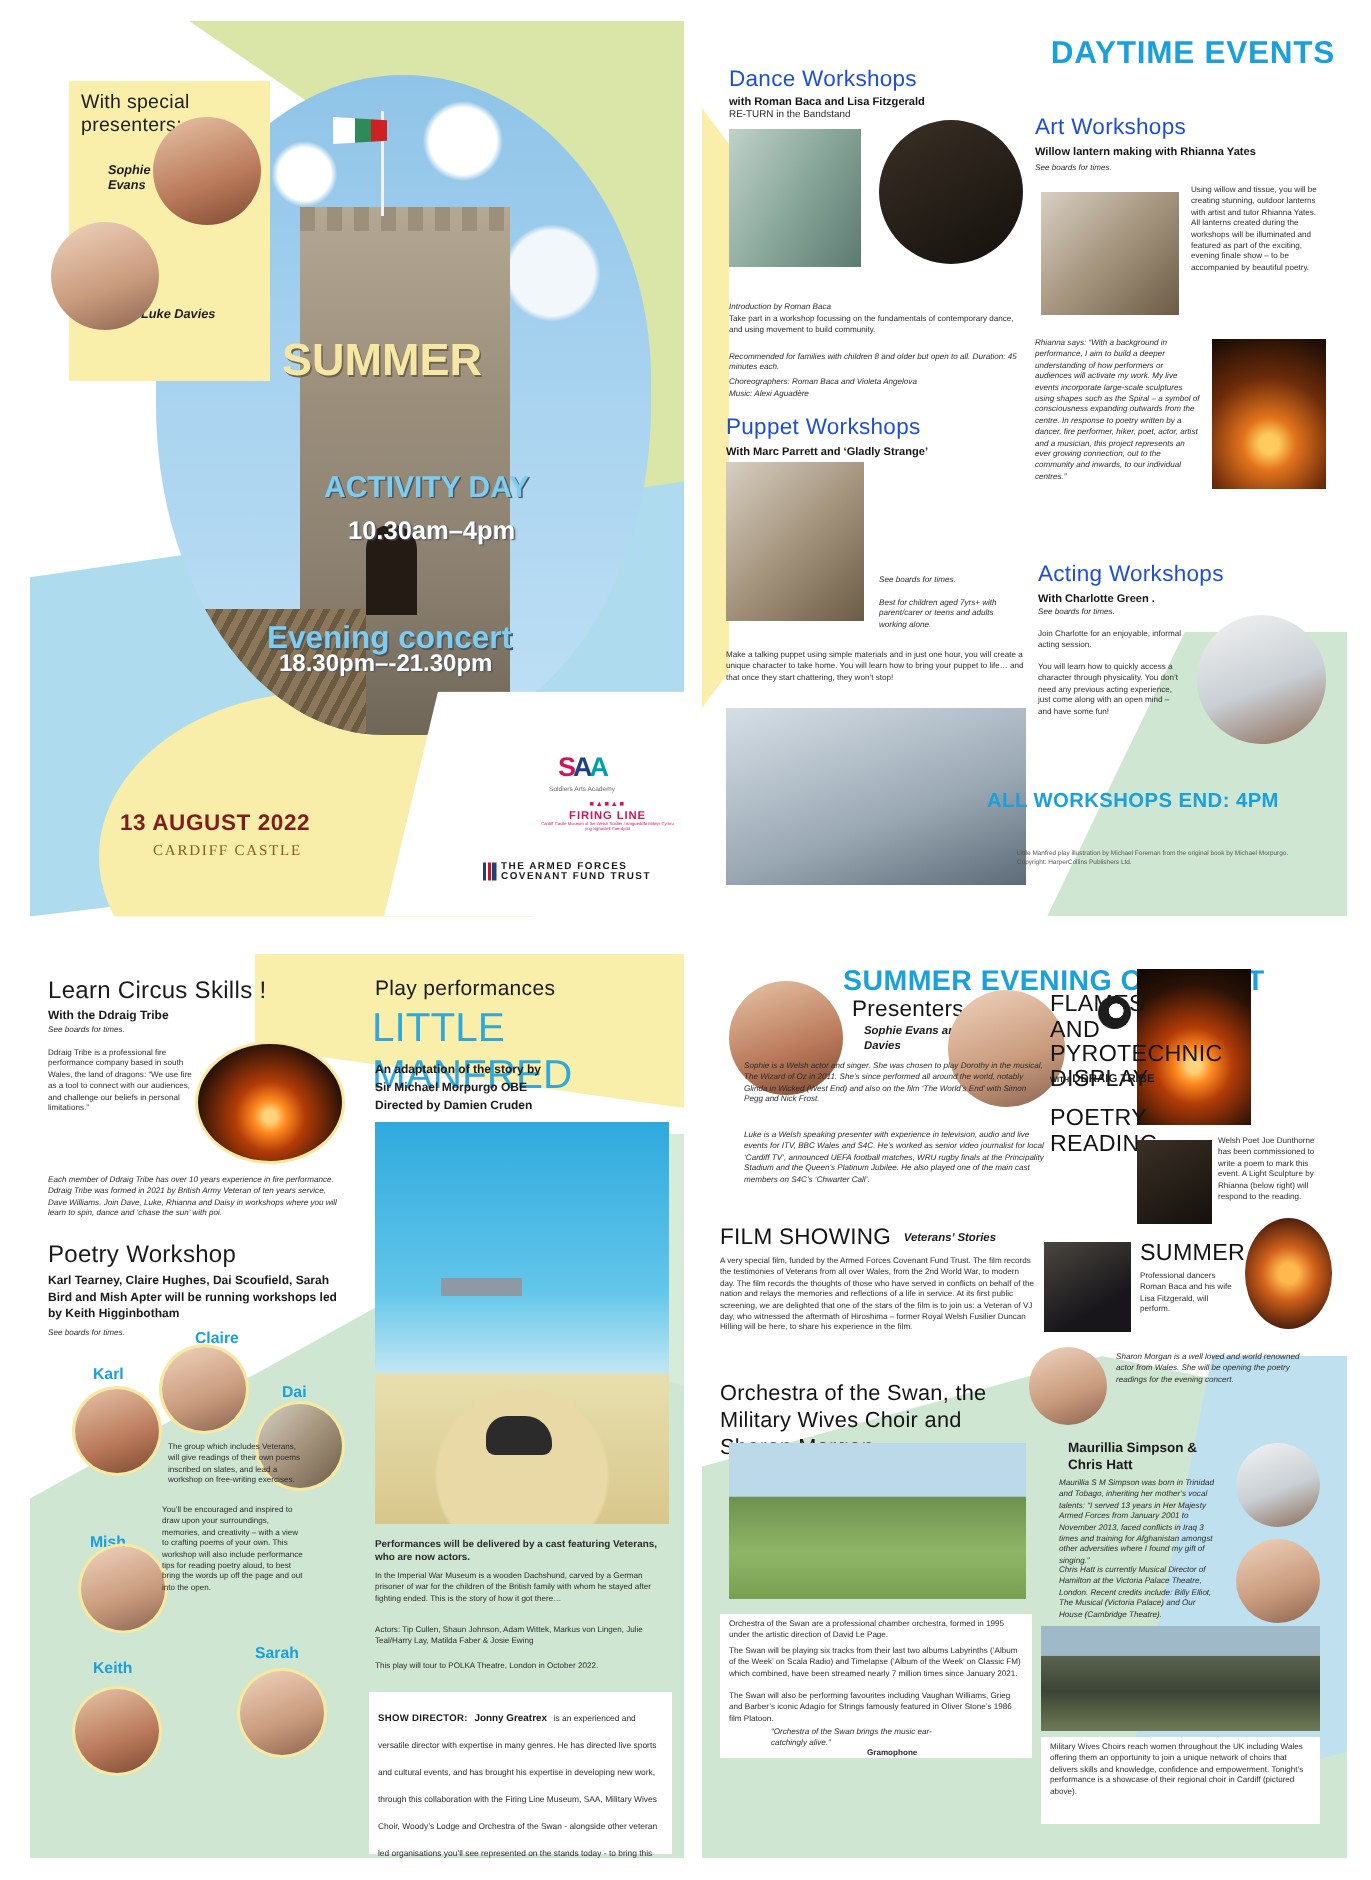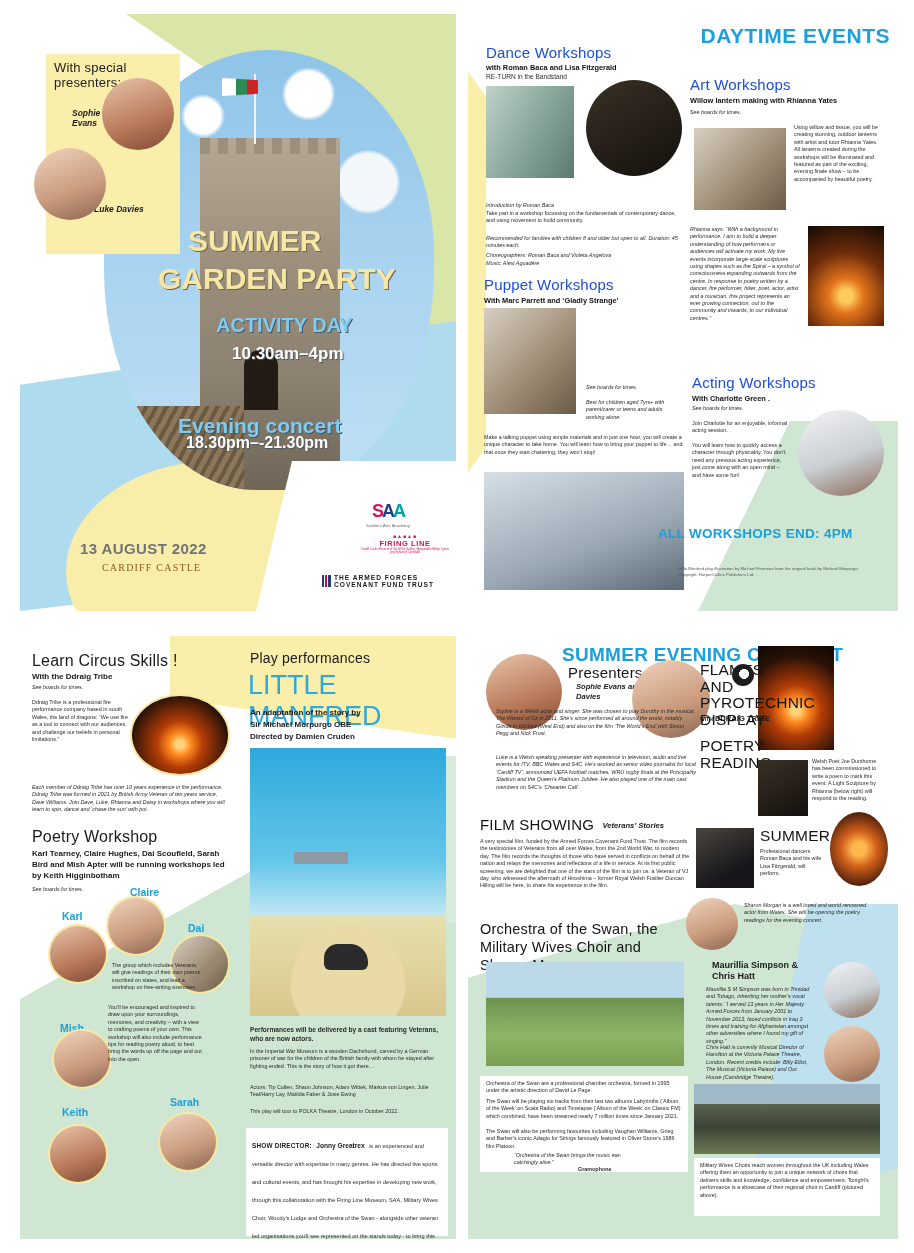--- a/index.html
+++ b/index.html
@@ -59,21 +59,21 @@
   #poster .yellowbox{position:absolute;left:26px;top:40px;width:134px;height:200px;background:#faeeab;}
   #poster .pres-h{position:absolute;left:34px;top:46px;width:110px;font-size:13px;line-height:15px;color:#1c1c1c;}
   #poster .pname{position:absolute;font-weight:bold;font-style:italic;font-size:8.5px;line-height:10px;color:#1c1c1c;}
   #poster .ptl{font-family:"Liberation Sans Condensed","Liberation Sans",sans-serif;
       font-weight:bold;color:#f6e7a4;text-shadow:1px 1px 0 #6b6250;}
   #poster .subtl{font-family:"Liberation Sans Condensed","Liberation Sans",sans-serif;
       font-weight:bold;color:#7ecdf0;text-shadow:1px 1px 0 #4a5560;}
   #poster .whitefoot{position:absolute;right:0;bottom:0;width:200px;height:150px;background:#fff;
       clip-path:polygon(18% 0,100% 0,100% 100%,0 100%);}
   #poster .date{position:absolute;left:60px;bottom:54px;font-size:15px;font-weight:bold;
-      color:#737373;letter-spacing:.4px;}
+      color:#7f1d1d;letter-spacing:.4px;}
   #poster .place{position:absolute;left:82px;bottom:38px;font-size:10px;color:#8a5a1f;
       font-family:"Liberation Serif",serif;letter-spacing:1.2px;}
 
   
   #daytime{left:468px;top:14px;width:430px;height:597px;}
   #daytime .ylrail{position:absolute;left:0;top:58px;width:18px;height:400px;background:#faeeab;
       clip-path:polygon(0 0,100% 6%,100% 94%,0 100%);}
   #daytime .gwedge{position:absolute;right:0;bottom:0;width:200px;height:190px;background:#cfe6d2;
       clip-path:polygon(100% 0,100% 100%,0 100%,46% 0);}
   #daytime .bigtitle{position:absolute;right:8px;top:10px;font-size:21px;font-weight:bold;
@@ -137,21 +137,20 @@
   </div>
 
   <div class="yellowbox"></div>
   <div class="pres-h hd">With special presenters:</div>
   <div class="pname" style="left:52px;top:94px;width:52px;">Sophie Evans</div>
   <div class="pname" style="left:74px;top:190px;width:52px;">Luke Davies</div>
   <div class="circ ph ph-face-a" style="position:absolute;left:82px;top:64px;width:72px;height:72px;"></div>
   <div class="circ ph ph-face-b" style="position:absolute;left:14px;top:134px;width:72px;height:72px;"></div>
 
   <div class="ptl" style="position:absolute;left:168px;top:210px;font-size:30px;">SUMMER</div>
-  <div class="ptl" style="position:absolute;left:138px;top:248px;font-size:30px;">GARDEN PARTY</div>
   <div class="subtl" style="position:absolute;left:196px;top:300px;font-size:20px;">ACTIVITY DAY</div>
   <div style="position:absolute;left:212px;top:330px;font-size:17px;font-weight:bold;color:#fff;
               font-family:'Liberation Sans Condensed','Liberation Sans',sans-serif;text-shadow:1px 1px 1px #4b5560;">10.30am–4pm</div>
   <div class="subtl" style="position:absolute;left:146px;top:400px;font-size:21px;margin-left:12px;">Evening concert</div>
   <div style="position:absolute;left:166px;top:420px;font-size:16px;font-weight:bold;color:#fff;
               font-family:'Liberation Sans Condensed','Liberation Sans',sans-serif;text-shadow:1px 1px 1px #4b5560;">18.30pm–-21.30pm</div>
 
   <div class="whitefoot"></div>
   <div style="position:absolute;left:328px;top:487px;width:80px;text-align:center;">
     <div style="font-size:18px;font-weight:bold;color:#1d3f87;letter-spacing:-2px;">

